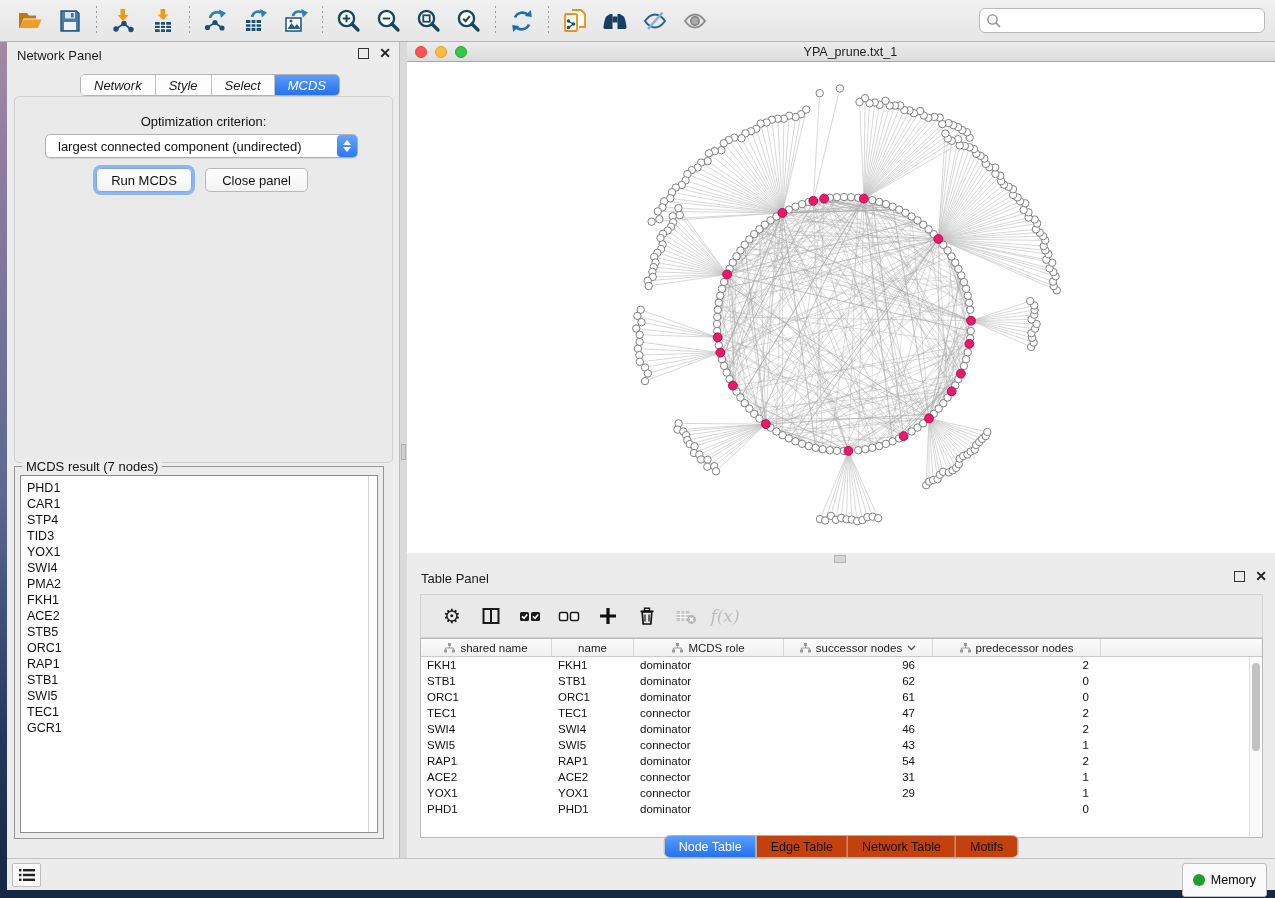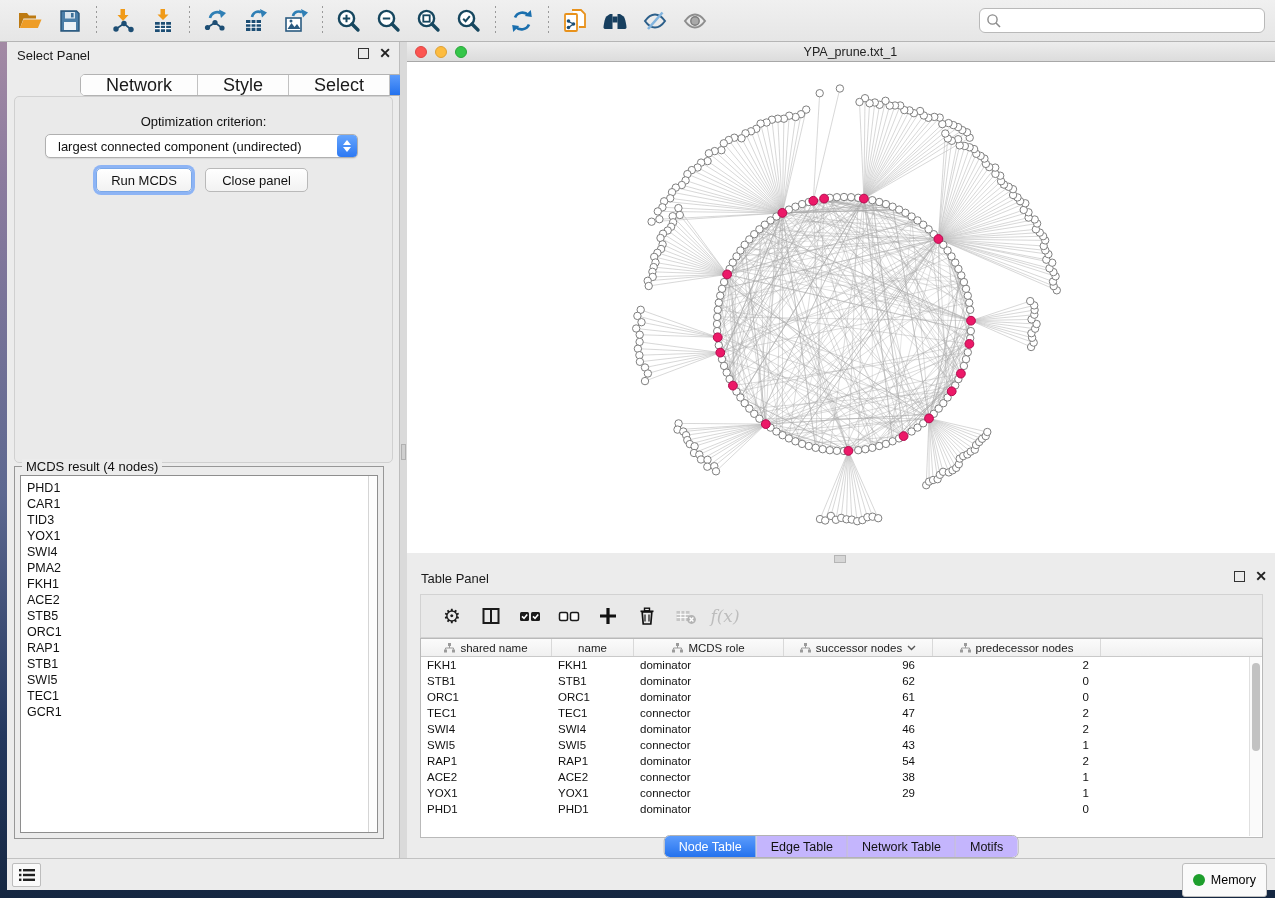--- a/index.html
+++ b/index.html
@@ -27,22 +27,22 @@
   .west { position:absolute; left:7px; top:42px; width:393px; height:816px; background:#ececec;
           border-right:1px solid #bdbdbd; }
   .panel-titlerow { position:relative; height:27px; display:flex; align-items:center; padding:0 10px; }
   .panel-title { font-size:13px; color:#1a1a1a; }
   .win-icons { position:absolute; right:8px; top:6px; display:flex; gap:10px; align-items:center; }
   .float-ic { width:11px; height:11px; border:1.6px solid #333; display:inline-block; cursor:pointer; }
   .close-ic { font-size:14px; font-weight:bold; color:#222; line-height:11px; cursor:pointer; }
 
   .seg-tabs { position:absolute; left:73px; top:32px; height:22px; display:flex;
               border:1px solid #b3b3b3; border-radius:5px; overflow:hidden; background:#fff; }
-  .seg { padding:0 25px; display:flex; align-items:center; font-size:18px; background:#fdfdfd;
-         border-right:1px solid #c2c2c2; cursor:pointer; color:#1a1a1a; }
+  .seg { padding:0 13px; display:flex; align-items:center; font-size:13px; background:#fdfdfd;
+         border-right:1px solid #c2c2c2; cursor:pointer; color:#1a1a1a;font-style:italic; }
   .seg:last-child { border-right:none; }
   .seg.sel { background:linear-gradient(180deg,#5c9cfc,#2472ee); color:#fff; }
 
   .mcds-card { position:absolute; left:7px; top:54px; width:379px; height:367px;
                background:#eaeaea; border:1px solid #d0d0d0; border-radius:5px; }
   .crit-label { position:absolute; left:0; right:0; top:17px; text-align:center; font-size:13px; }
   .crit-select { position:absolute; left:30px; top:37px; width:313px; height:24px; background:#fff;
                  border:1px solid #b0b0b0; border-radius:5px; display:flex; align-items:center;
                  cursor:pointer; box-shadow:0 1px 1px rgba(0,0,0,.08); }
   .crit-select .val { flex:1; padding-left:12px; font-size:13px; white-space:nowrap; }
@@ -101,21 +101,21 @@
   .th { display:flex; align-items:center; justify-content:center; gap:5px; font-size:11.5px; color:#1c1c1c;
         border-right:1px solid #d9d9d9; cursor:pointer; }
   .trow { display:flex; height:16px; }
   .td { font-size:11.5px; line-height:16px; white-space:nowrap; overflow:hidden; }
   .td.num { text-align:right; }
   .tscroll { position:absolute; top:18px; right:1px; width:12px; bottom:1px; background:#fafafa; border-left:1px solid #e0e0e0; }
   .tthumb { position:absolute; left:2px; top:6px; width:8px; height:88px; background:#c2c2c2; border-radius:5px; }
 
   .bot-tabs { position:absolute; left:50%; transform:translateX(-50%); top:270px; height:23px; display:flex;
               border:1px solid #b3b3b3; border-radius:6px; overflow:hidden; background:#fff; }
-  .btab { padding:0 14px; display:flex; align-items:center; font-size:12.5px; background:#c4b5fd;
+  .btab { padding:0 14px; display:flex; align-items:center; font-size:12.5px; background:#c2410c;
           border-right:1px solid #c2c2c2; cursor:pointer; }
   .btab:last-child { border-right:none; }
   .btab.sel { background:linear-gradient(180deg,#5c9cfc,#2472ee); color:#fff; }
 
   
   .statusbar { position:absolute; left:7px; top:858px; width:1268px; height:32px; background:#ececec;
                border-top:1px solid #c2c2c2; }
   .sb-list { position:absolute; left:5px; top:4px; width:29px; height:24px; background:#fafafa;
              border:1px solid #bdbdbd; border-radius:2px; display:flex; align-items:center; justify-content:center; cursor:pointer; }
   .sb-mem { position:absolute; right:8px; top:4px; height:24px; background:#fafafa; border:1px solid #bdbdbd;
@@ -260,21 +260,21 @@
       <svg width="16" height="16" viewBox="0 0 16 16">
         <circle cx="6.5" cy="6.5" r="4.6" fill="none" stroke="#8b8b8b" stroke-width="1.4"></circle>
         <path d="M10 10l4 4" stroke="#8b8b8b" stroke-width="1.6"></path>
       </svg>
       <input type="text" placeholder="" style="">
     </div>
   </div>
 
   <div class="west">
     <div class="panel-titlerow">
-      <span class="panel-title">Select Panel</span>
+      <span class="panel-title">Network Panel</span>
       <span class="win-icons">
         <span class="float-ic"></span>
         <span class="close-ic">✕</span>
       </span>
     </div>
 
     <div class="seg-tabs" id="cp-tabs">
         <div class="seg">Network</div>
         <div class="seg">Style</div>
         <div class="seg">Select</div>
@@ -288,25 +288,26 @@
         <span class="stepper">
             <i class="up"></i>
             <i class="dn"></i>
           </span>
       </div>
       <button class="btn focusring" style="left:81px; top:71px; width:96px;">Run MCDS</button>
       <button class="btn" style="left:190px; top:71px; width:103px;">Close panel</button>
     </div>
 
     <div class="mcds-fieldset">
-      <span class="legend">MCDS result (4 nodes)</span>
+      <span class="legend">MCDS result (7 nodes)</span>
       <div class="mcds-list">
         <div class="mcds-items" id="mcds-items">
             <div class="mcds-item">PHD1</div>
             <div class="mcds-item">CAR1</div>
+            <div class="mcds-item">STP4</div>
             <div class="mcds-item">TID3</div>
             <div class="mcds-item">YOX1</div>
             <div class="mcds-item">SWI4</div>
             <div class="mcds-item">PMA2</div>
             <div class="mcds-item">FKH1</div>
             <div class="mcds-item">ACE2</div>
             <div class="mcds-item">STB5</div>
             <div class="mcds-item">ORC1</div>
             <div class="mcds-item">RAP1</div>
             <div class="mcds-item">STB1</div>
@@ -1327,21 +1328,21 @@
             <div class="td" style="width: 131px; padding: 0px 0px 0px 6px;">RAP1</div>
             <div class="td" style="width: 82px; padding: 0px 0px 0px 6px;">RAP1</div>
             <div class="td" style="width: 150px; padding: 0px 0px 0px 6px;">dominator</div>
             <div class="td num" style="width: 149px; padding: 0px 18px 0px 0px;">54</div>
             <div class="td num" style="width: 168px; padding: 0px 12px 0px 0px;">2</div>
           </div>
           <div class="trow">
             <div class="td" style="width: 131px; padding: 0px 0px 0px 6px;">ACE2</div>
             <div class="td" style="width: 82px; padding: 0px 0px 0px 6px;">ACE2</div>
             <div class="td" style="width: 150px; padding: 0px 0px 0px 6px;">connector</div>
-            <div class="td num" style="width: 149px; padding: 0px 18px 0px 0px;">38</div>
+            <div class="td num" style="width: 149px; padding: 0px 18px 0px 0px;">31</div>
             <div class="td num" style="width: 168px; padding: 0px 12px 0px 0px;">1</div>
           </div>
           <div class="trow">
             <div class="td" style="width: 131px; padding: 0px 0px 0px 6px;">YOX1</div>
             <div class="td" style="width: 82px; padding: 0px 0px 0px 6px;">YOX1</div>
             <div class="td" style="width: 150px; padding: 0px 0px 0px 6px;">connector</div>
             <div class="td num" style="width: 149px; padding: 0px 18px 0px 0px;">29</div>
             <div class="td num" style="width: 168px; padding: 0px 12px 0px 0px;">1</div>
           </div>
           <div class="trow">

